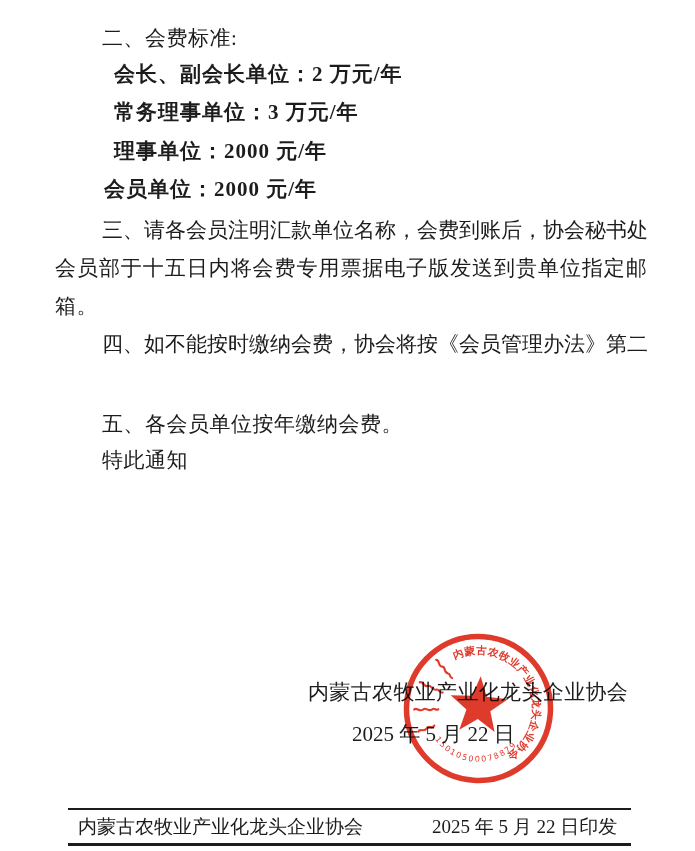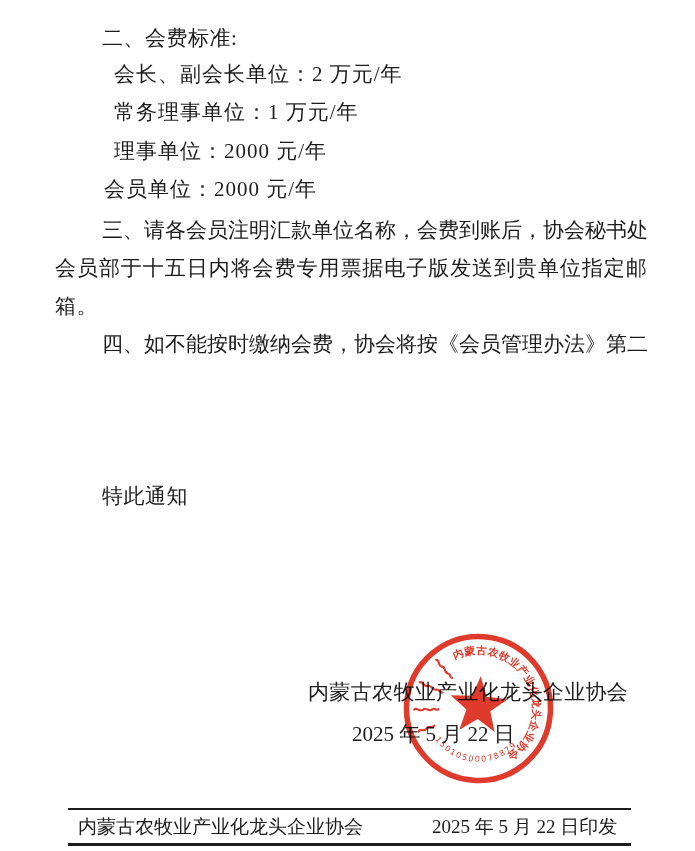--- a/index.html
+++ b/index.html
@@ -21,21 +21,21 @@
     overflow:hidden;
   }
   .line{
     position:absolute;
     font-size:21px;
     line-height:23px;
     white-space:nowrap;
     color:var(--ink);
     letter-spacing:0.5px;
   }
-  .bold{font-weight:normal;letter-spacing:1px;text-align:center;}
+  .bold{font-weight:bold;letter-spacing:1px;text-align:center;}
   
   .jchars{
     display:flex;
     justify-content:space-between;
     white-space:normal;
     letter-spacing:0;
   }
   .sig{letter-spacing:0;}
   .footer-text{
     position:absolute;
@@ -75,21 +75,21 @@
   }
 </style>
 </head>
 <body>
 
 <div class="page">
 
   <div class="line" style="top:27px;left:102px;">二、会费标准:</div>
 
   <div class="line bold" style="top:63px;left:114px;">会长、副会长单位：2 万元/年</div>
-  <div class="line bold" style="top:101px;left:114px;">常务理事单位：1 万元/年</div>
+  <div class="line bold" style="top:101px;left:114px;">常务理事单位：3 万元/年</div>
   <div class="line bold" style="top:140px;left:114px;">理事单位：2000 元/年</div>
   <div class="line bold" style="top:178px;left:104px;">会员单位：2000 元/年</div>
 
   <div class="line jchars" style="top:219px;left:102px;width:545px;">
       <span>三</span>
       <span>、</span>
       <span>请</span>
       <span>各</span>
       <span>会</span>
       <span>员</span>
@@ -167,22 +167,23 @@
       <span>员</span>
       <span>管</span>
       <span>理</span>
       <span>办</span>
       <span>法</span>
       <span>》</span>
       <span>第</span>
       <span>二</span>
     </div>
 
-
-  <div class="line" style="top:449px;left:102px;margin-top:36px;">特此通知</div>
+  <div class="line" style="top:413px;left:102px;">五、各会员单位按年缴纳会费。</div>
+
+  <div class="line" style="top:449px;left:102px;">特此通知</div>
 
   <div class="line sig jchars" style="top:681px;left:308px;width:320px;">
       <span>内</span>
       <span>蒙</span>
       <span>古</span>
       <span>农</span>
       <span>牧</span>
       <span>业</span>
       <span>产</span>
       <span>业</span>

